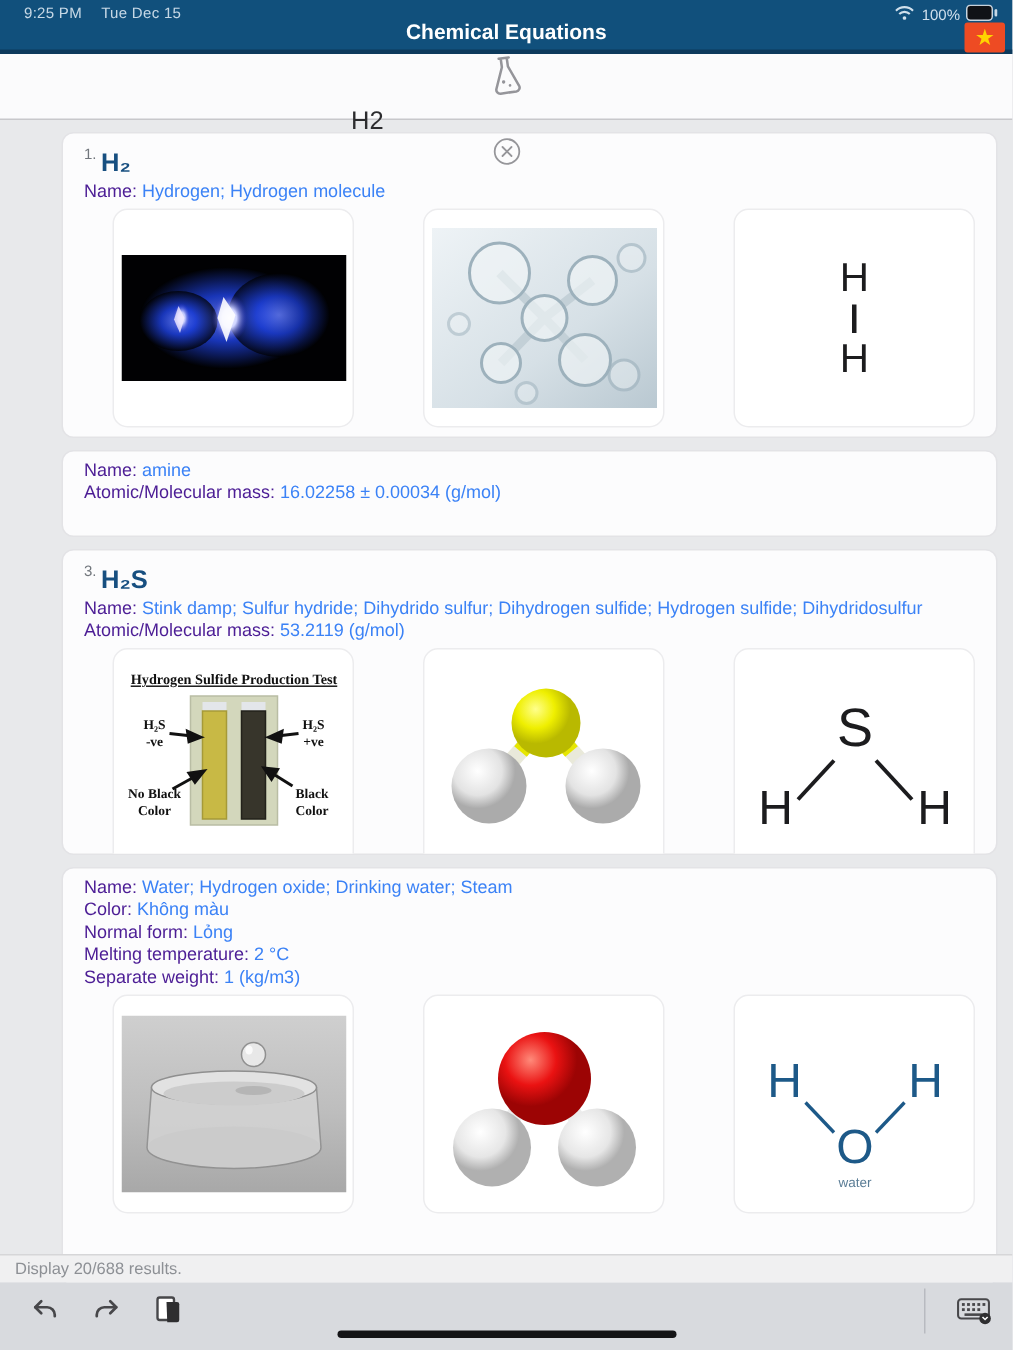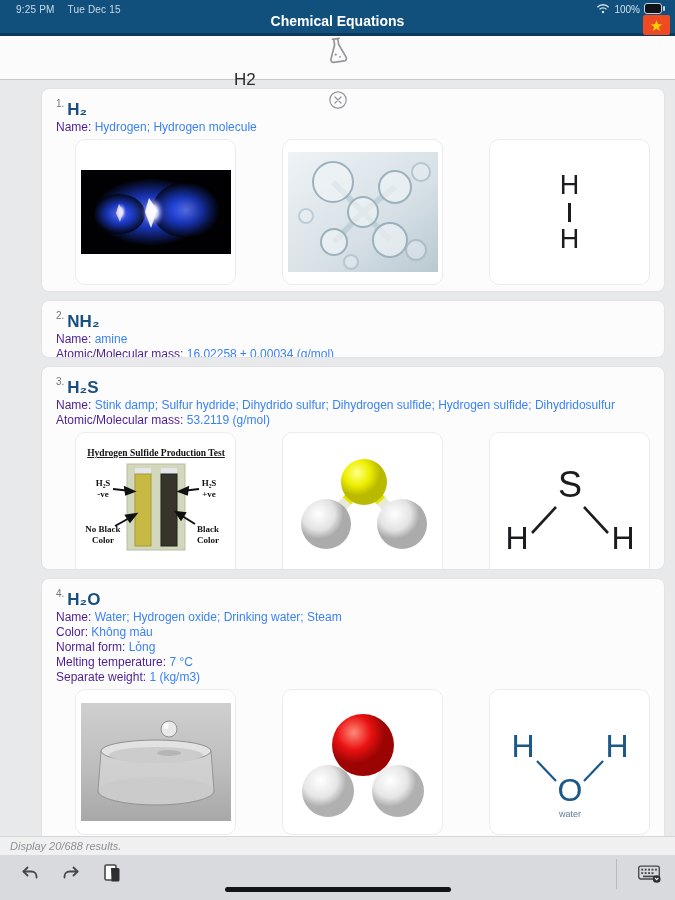--- a/index.html
+++ b/index.html
@@ -30,21 +30,21 @@
   .formula { display:inline; font-size:17px; font-weight:bold; color:#174f80; }
   .field { font-size:12px; line-height:15px; white-space:nowrap; overflow:hidden; }
   .flabel { color:#4c1d95; }
   .fvalue { color:#3b82f6; }
   .imgrow { display:flex; gap:46px; padding-left:19px; margin-top:4px; }
   .imgcard { width:165px; height:146px; background:#fff; border:1px solid #ececee; border-radius:10px; display:flex; flex-direction:column; align-items:center; justify-content:center; overflow:hidden; }
   
   .hh { display:flex; flex-direction:column; align-items:center; color:#1c1c1e; font-size:27px; line-height:1; }
   .hh-bar { width:3px; height:19px; background:#1c1c1e; margin:4px 0; }
   
-  .results-bar { position:absolute; left:0; right:0; bottom:45px; height:19px; background:#f0f0f1; border-top:1px solid #d6d6d8; font-size:11px; font-style:italic; color:#8d9095; padding:3px 0 0 10px; z-index:10; }
+  .results-bar { position:absolute; left:0; right:0; bottom:45px; height:19px; background:#f0f0f1; border-top:1px solid #d6d6d8; font-size:11px; color:#8d9095; padding:3px 0 0 10px; z-index:10; }
   .toolbar { position:absolute; left:0; right:0; bottom:0; height:45px; background:#d8dade; z-index:10; }
   .tb-left { position:absolute; left:18px; top:6px; display:flex; gap:17px; align-items:center; }
   .tb-btn { width:24px; height:24px; display:flex; align-items:center; justify-content:center; }
   .tb-divider { position:absolute; right:58px; top:4px; width:1px; height:30px; background:#b8bac0; }
   .tb-right { position:absolute; right:14px; top:6px; }
   .home-indicator { position:absolute; left:50%; transform:translateX(-50%); bottom:8px; width:226px; height:5px; border-radius:3px; background:#141416; z-index:11; }
   svg text { font-family:"Liberation Sans","DejaVu Sans",sans-serif; }
   .serif text { font-family:"Liberation Serif","DejaVu Serif",serif; }
 </style>
 </head>
@@ -157,23 +157,20 @@
         <div class="hh">
           <span>H</span>
           <span class="hh-bar"></span>
           <span>H</span>
         </div>
       </div>
     </div>
   </div>
 
   <div class="result r2">
-    <div class="rhead">
-      <span class="rnum">2.</span><span class="formula">NH₂</span>
-    </div>
     <div class="field"><span class="flabel">Name:</span> <span class="fvalue">amine</span></div>
     <div class="field"><span class="flabel">Atomic/Molecular mass:</span> <span class="fvalue">16.02258 ± 0.00034  (g/mol)</span></div>
   </div>
 
   <div class="result r3">
     <div class="rhead">
       <span class="rnum">3.</span><span class="formula">H₂S</span>
     </div>
     <div class="field"><span class="flabel">Name:</span> <span class="fvalue">Stink damp; Sulfur hydride; Dihydrido sulfur; Dihydrogen sulfide; Hydrogen sulfide; Dihydridosulfur</span></div>
     <div class="field"><span class="flabel">Atomic/Molecular mass:</span> <span class="fvalue">53.2119  (g/mol)</span></div>
@@ -242,27 +239,24 @@
           <g stroke="#1c1c1e" stroke-width="2.6">
             <line x1="37" y1="84" x2="61" y2="58"></line>
             <line x1="89" y1="58" x2="113" y2="84"></line>
           </g>
         </svg>
       </div>
     </div>
   </div>
 
   <div class="result r4">
-    <div class="rhead">
-      <span class="rnum">4.</span><span class="formula">H₂O</span>
-    </div>
     <div class="field"><span class="flabel">Name:</span> <span class="fvalue">Water; Hydrogen oxide; Drinking water; Steam</span></div>
     <div class="field"><span class="flabel">Color:</span> <span class="fvalue">Không màu</span></div>
     <div class="field"><span class="flabel">Normal form:</span> <span class="fvalue">Lỏng</span></div>
-    <div class="field"><span class="flabel">Melting temperature:</span> <span class="fvalue">7  °C</span></div>
+    <div class="field"><span class="flabel">Melting temperature:</span> <span class="fvalue">2  °C</span></div>
     <div class="field"><span class="flabel">Separate weight:</span> <span class="fvalue">1 (kg/m3)</span></div>
     <div class="imgrow">
       <div class="imgcard">
         <svg width="150" height="118" viewBox="0 0 150 118">
           <defs>
               <linearGradient id="wb" x1="0" y1="0" x2="0" y2="1">
                 <stop offset="0%" stop-color="#cfcfcf"></stop>
                 <stop offset="55%" stop-color="#bdbdbd"></stop>
                 <stop offset="100%" stop-color="#a8a8a8"></stop>
               </linearGradient>

